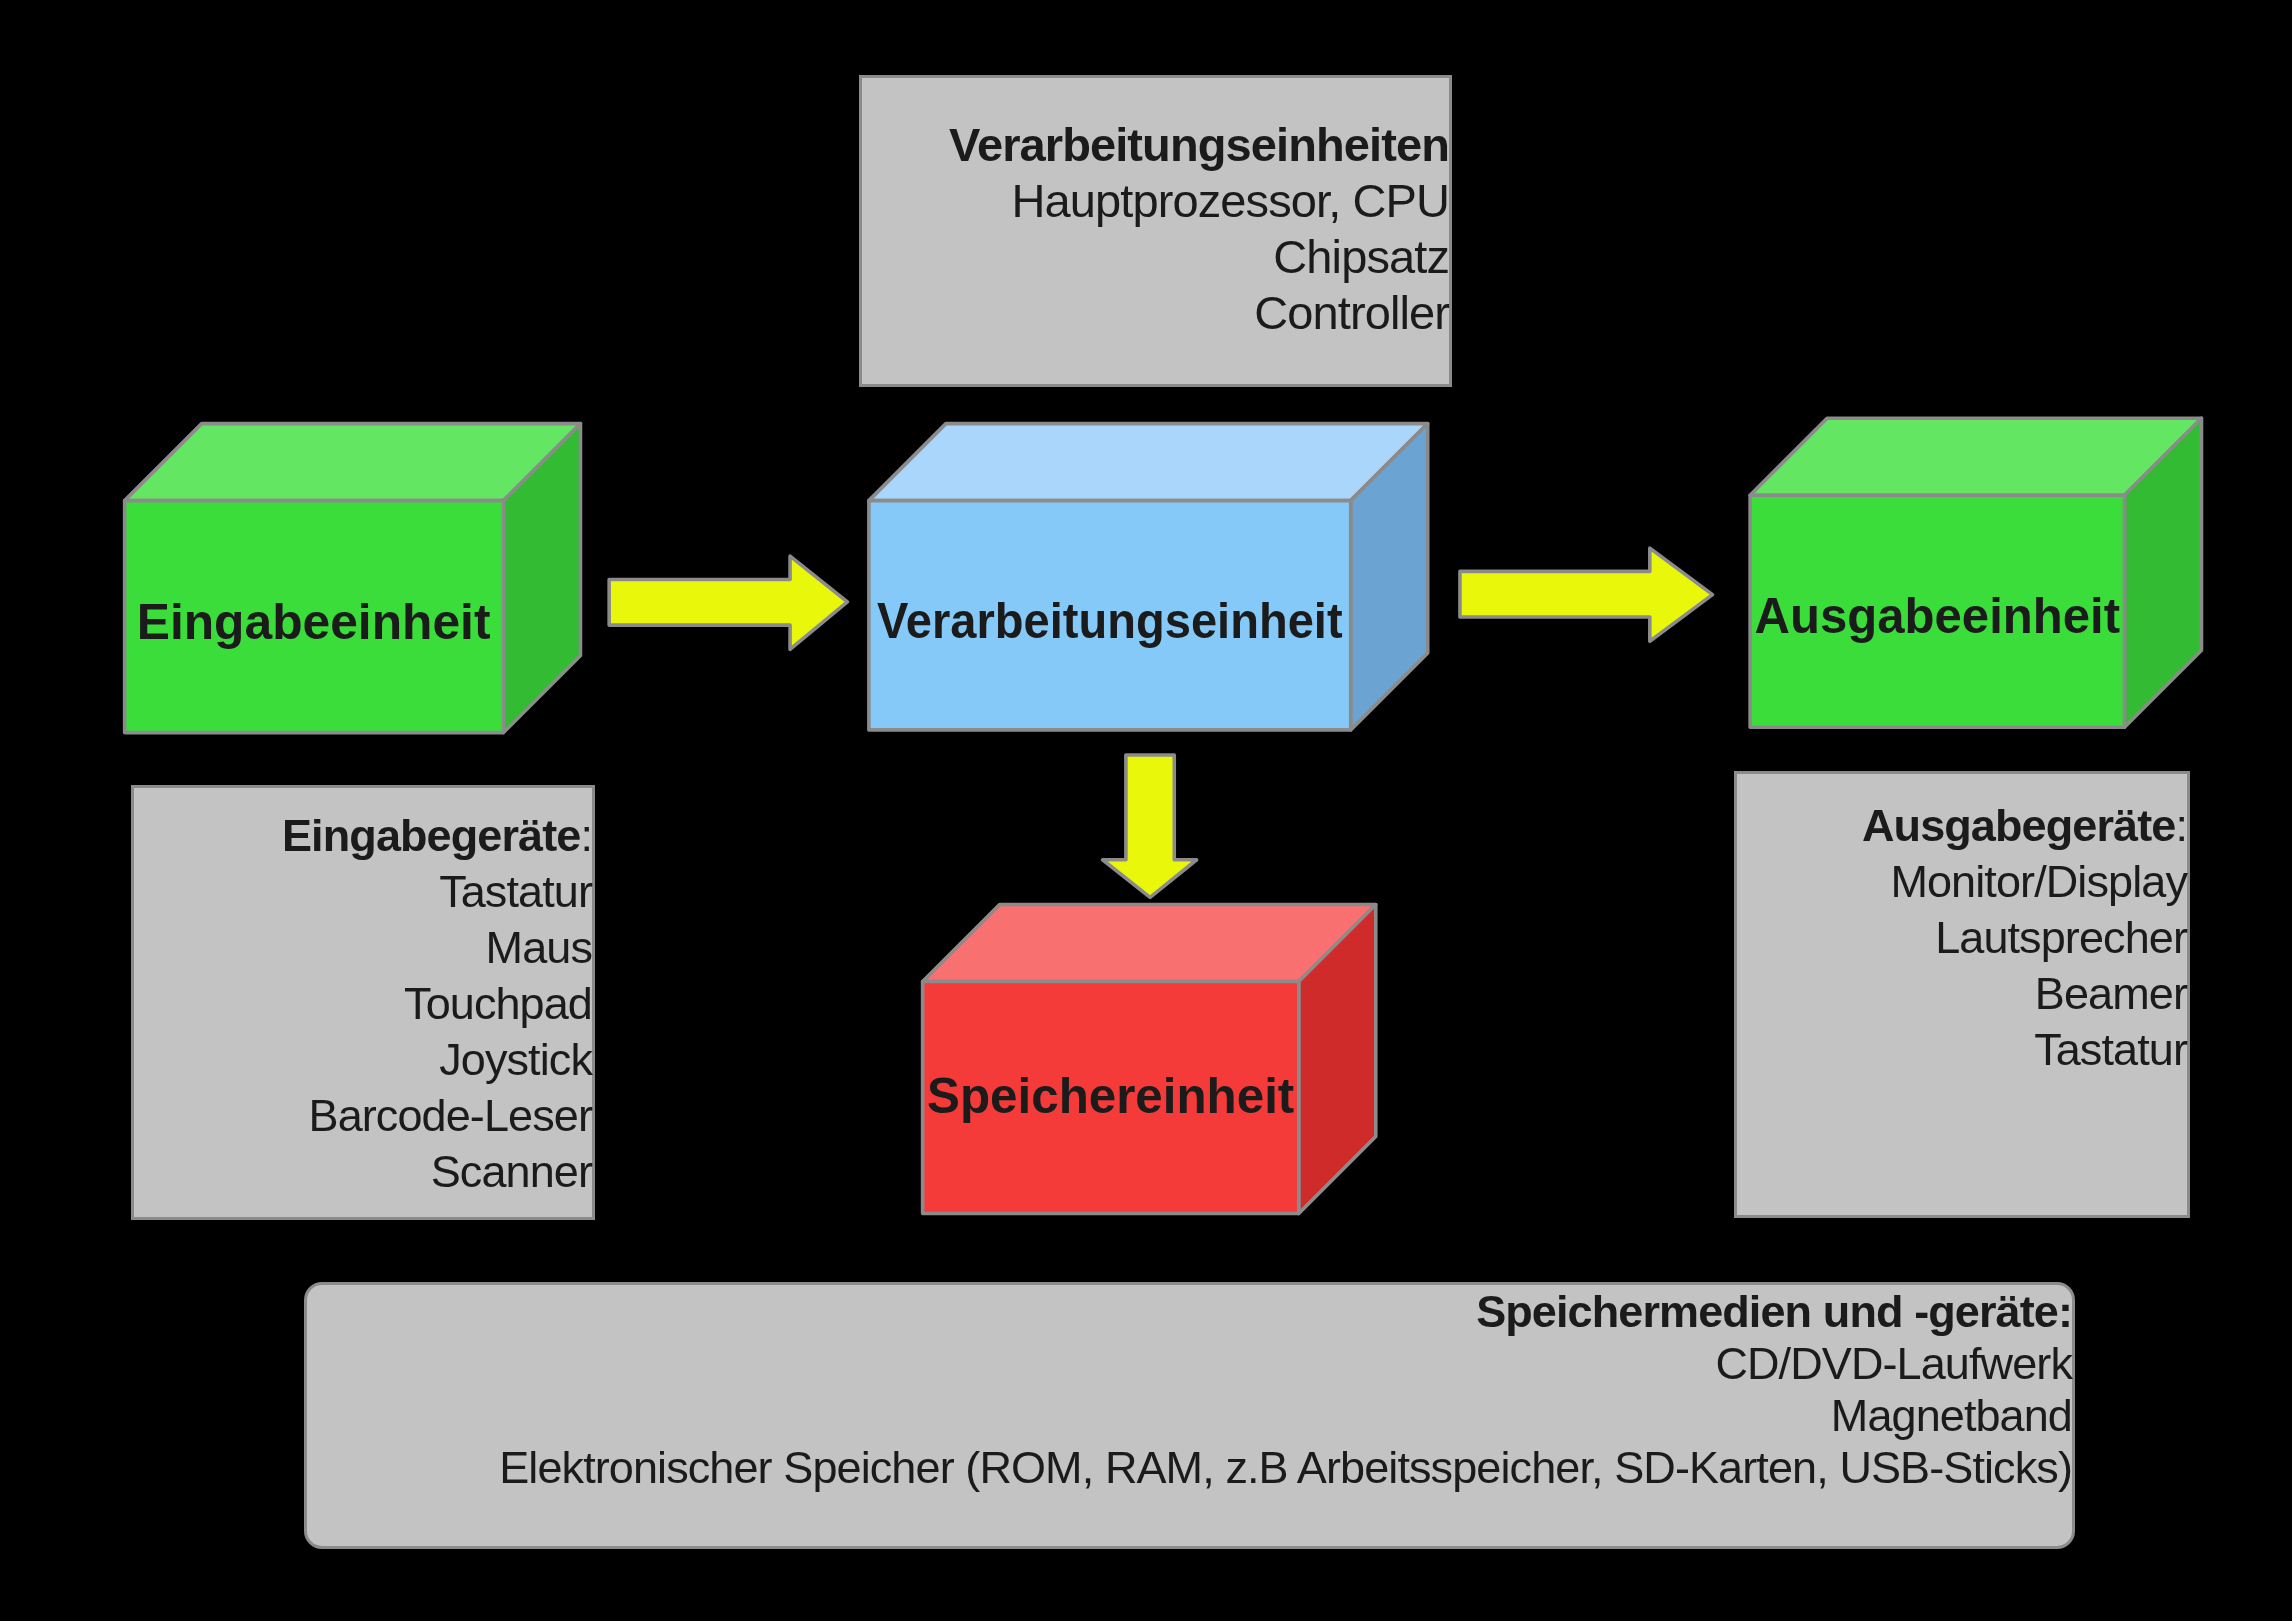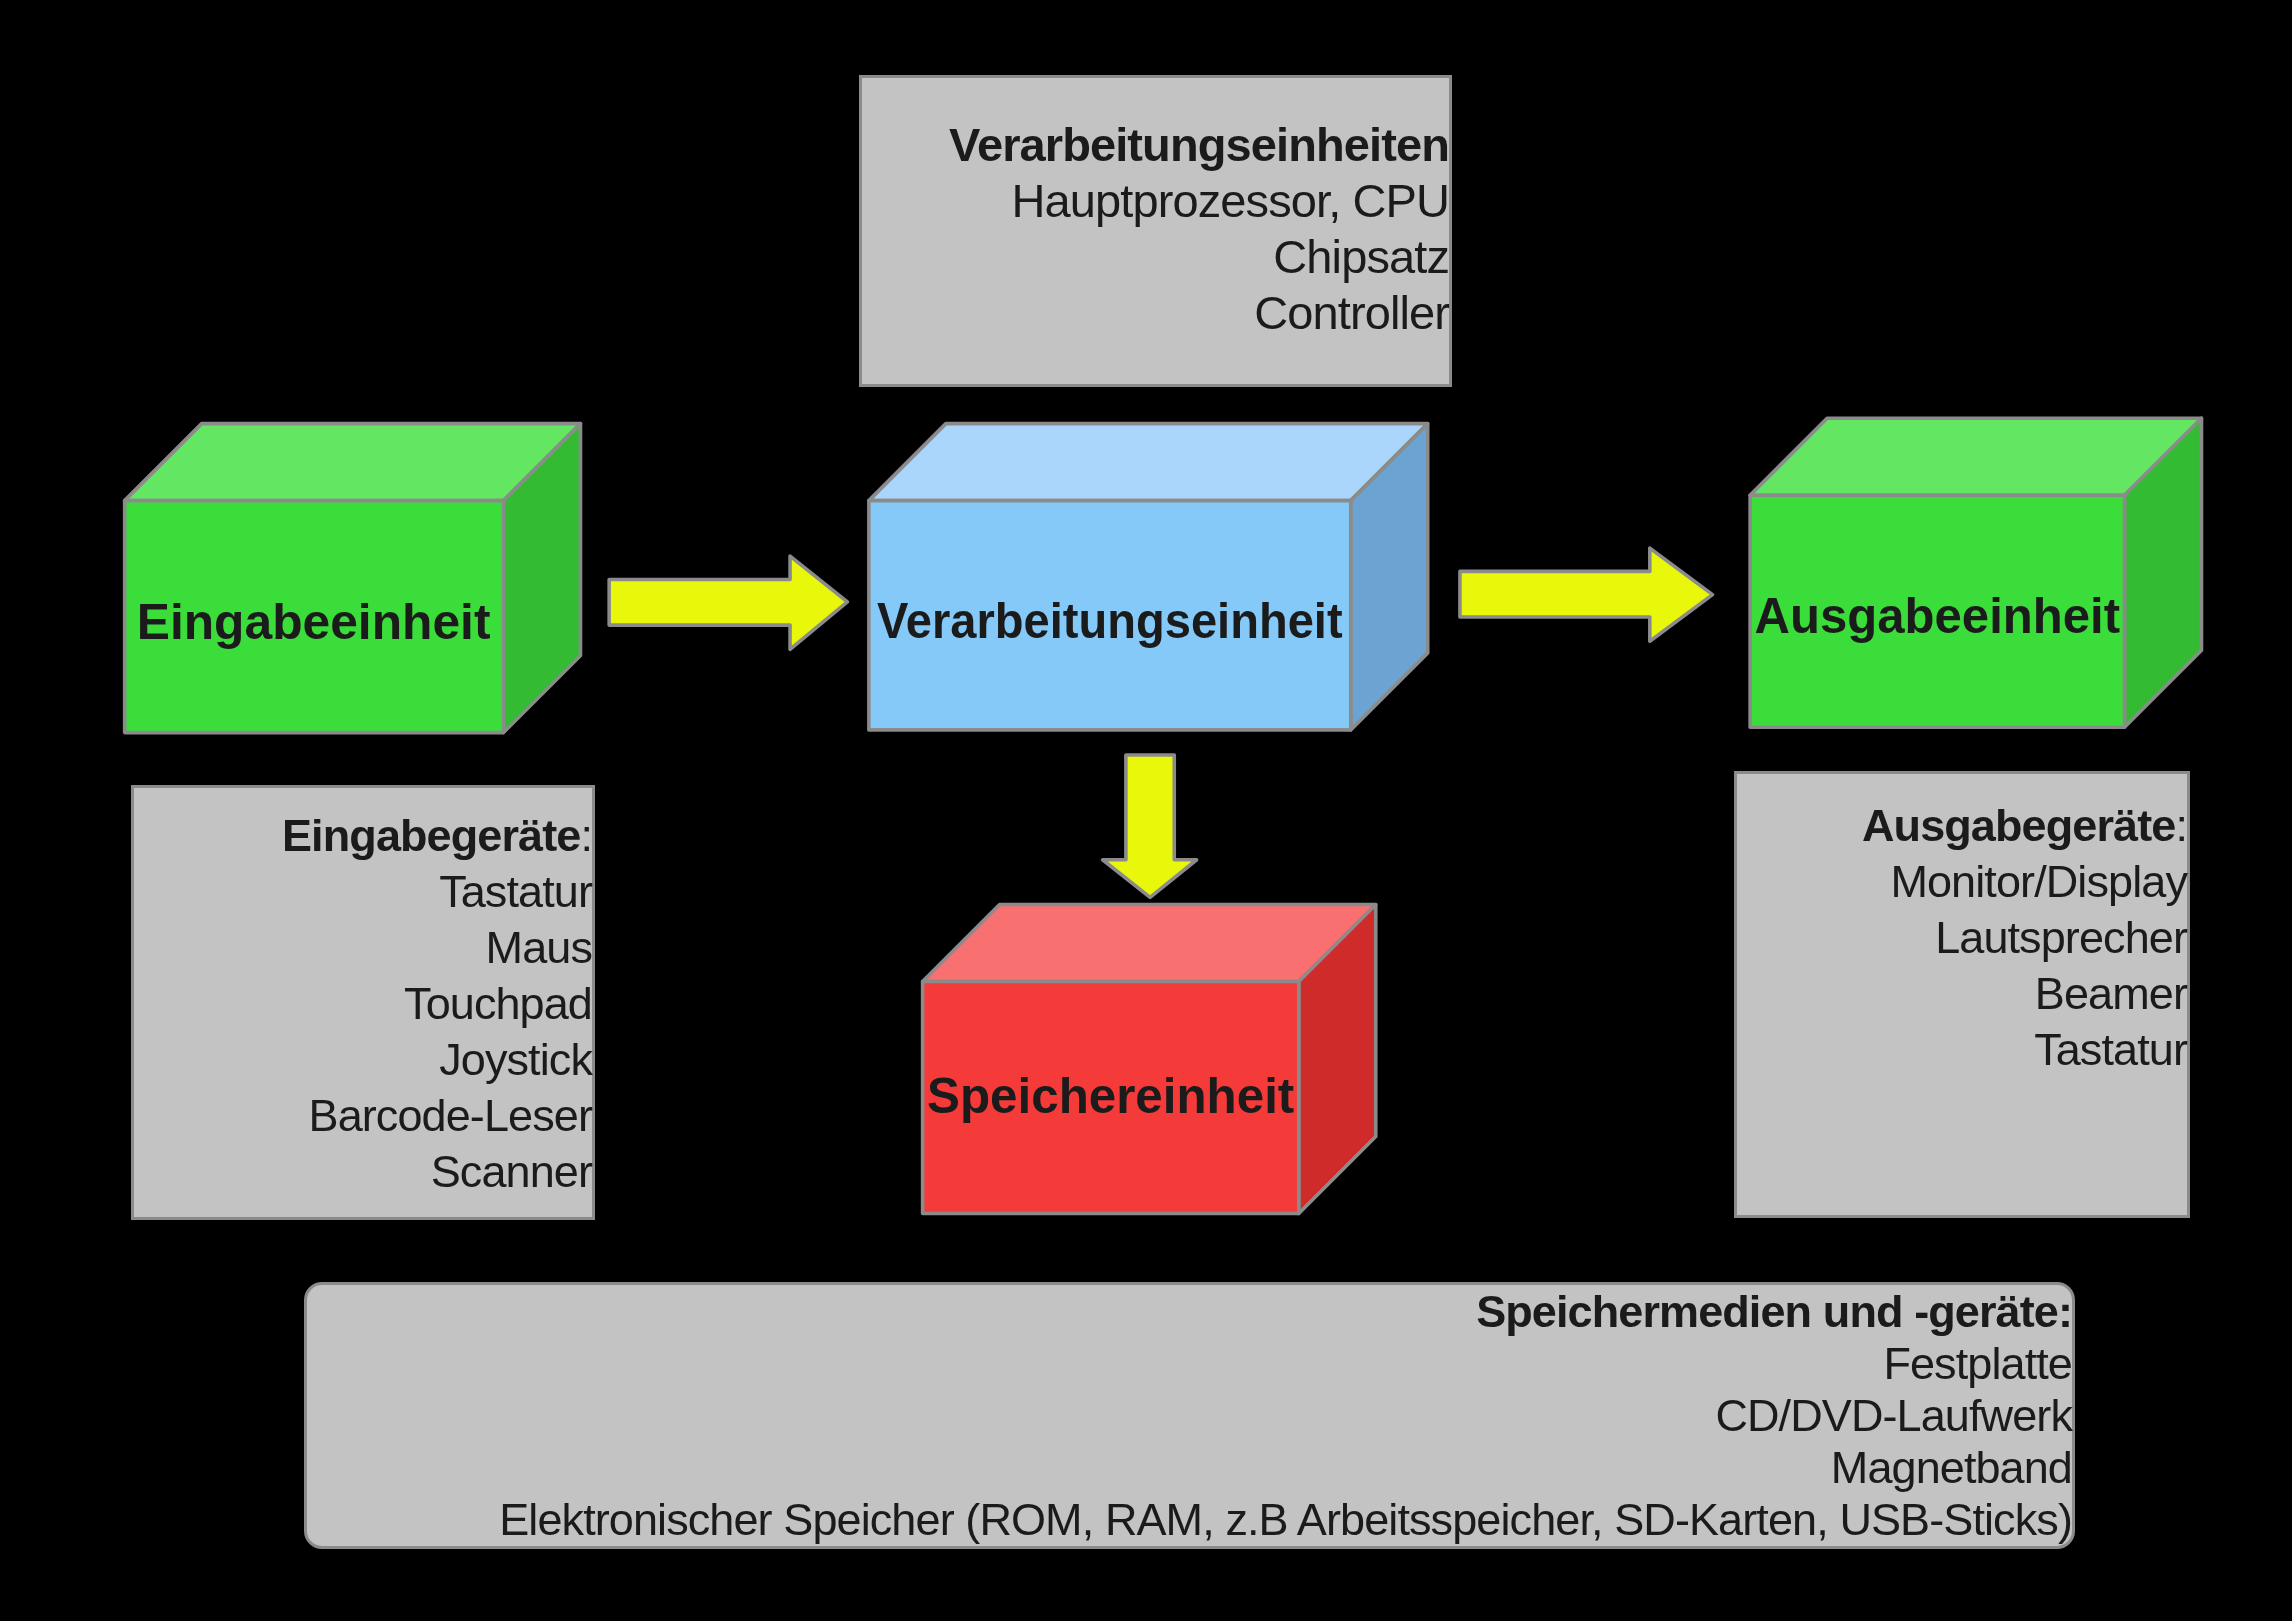--- a/index.html
+++ b/index.html
@@ -98,20 +98,19 @@
   <div class="panel" id="panel-right">
     <div class="heading"><span>Ausgabegeräte</span><span class="colon">:</span></div>
     <div>Monitor/Display</div>
     <div>Lautsprecher</div>
     <div>Beamer</div>
     <div>Tastatur</div>
   </div>
 
   <div class="panel" id="panel-bottom">
     <div class="heading">Speichermedien und -geräte:</div>
-    <div>Festplatte</div>
     <div>CD/DVD-Laufwerk</div>
     <div>Magnetband</div>
     <div>Elektronischer Speicher (ROM, RAM, z.B Arbeitsspeicher, SD-Karten, USB-Sticks)</div>
   </div>
 
 </div>
 
 
 </body></html>

